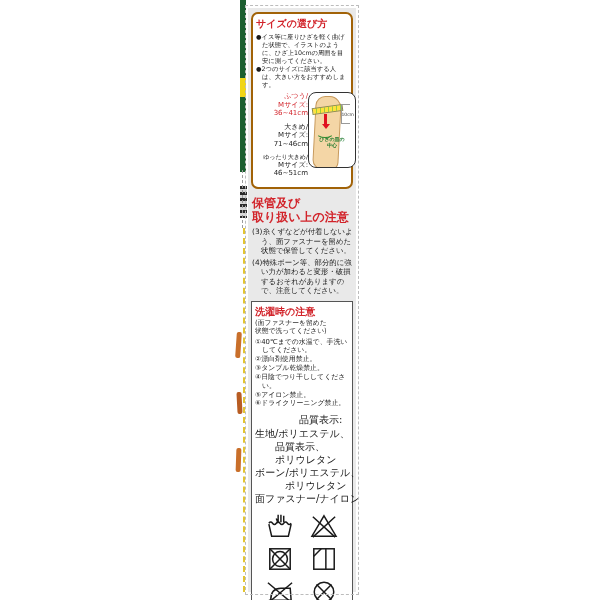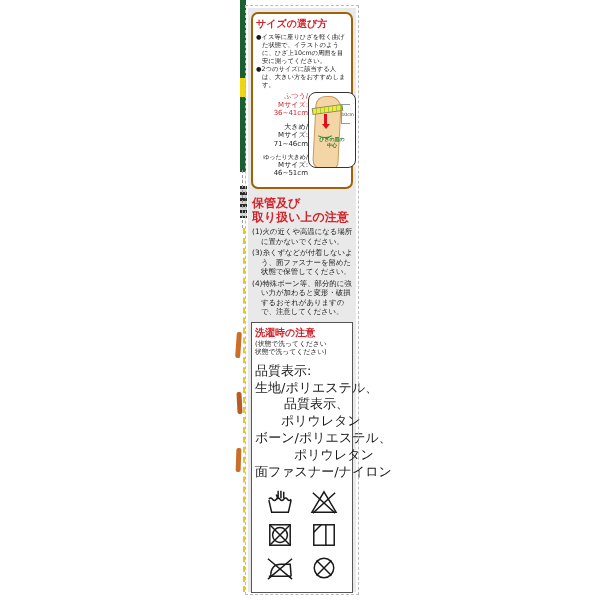--- a/index.html
+++ b/index.html
@@ -54,22 +54,22 @@
   
   .storage-title{color:#d2232a;font-weight:bold;font-size:12px;line-height:1.2;margin:7px 0 3px 1px;}
   .storage-item{font-size:7.4px;line-height:1.28;padding-left:9px;text-indent:-9px;margin:0 0 2px 1px;}
 
   
   .wash-box{background:#fff;border:1px solid #555;margin-top:5px;padding:3px 3px 5px;}
   .wash-title{color:#d2232a;font-weight:bold;font-size:10px;}
   .wash-note{font-size:6.8px;line-height:1.25;}
   .wash-items{margin-top:2px;}
   .wash-item{font-size:6.9px;line-height:1.28;padding-left:7px;text-indent:-7px;}
-  .quality-title{font-size:13px;margin-top:5px;}
-  .material-line{font-size:13px;line-height:1.3;white-space:pre;text-align:right;}
+  .quality-title{font-size:10px;margin-top:5px;margin-left:44px;}
+  .material-line{font-size:10px;line-height:1.3;white-space:pre;}
   .symbols{display:grid;grid-template-columns:repeat(2,30px);gap:7px 14px;justify-content:center;
            margin:8px 0 6px;}
   .sym svg{width:30px;height:26px;display:block;}
   .sym path,.sym line,.sym rect,.sym circle{fill:none;stroke:#1a1a1a;stroke-width:1.6;}
 </style>
 </head>
 <body>
 
 <div class="stage">
 
@@ -123,29 +123,36 @@
             </div>
           </div>
         </div>
       </div>
     </div>
 
     <div class="storage-title">
       <div>保管及び</div>
       <div>取り扱い上の注意</div>
     </div>
-    <div class="storage-item">(1)火の近くや高温になる場所に置かないでください。</div>
     <div class="storage-item">(3)糸くずなどが付着しないよう、面ファスナーを留めた状態で保管してください。</div>
     <div class="storage-item">(4)特殊ボーン等、部分的に強い力が加わると変形・破損するおそれがありますので、注意してください。</div>
 
     <div class="wash-box">
       <div class="wash-title">洗濯時の注意</div>
       <div class="wash-note">
-        <div>(状態で洗ってください</div>
+        <div>(面ファスナーを留めた</div>
         <div> 状態で洗ってください)</div>
+      </div>
+      <div class="wash-items">
+        <div class="wash-item">①40℃までの水温で、手洗いしてください。</div>
+        <div class="wash-item">②漂白剤使用禁止。</div>
+        <div class="wash-item">③タンブル乾燥禁止。</div>
+        <div class="wash-item">④日陰でつり干ししてください。</div>
+        <div class="wash-item">⑤アイロン禁止。</div>
+        <div class="wash-item">⑥ドライクリーニング禁止。</div>
       </div>
 
       <div class="quality-title">品質表示:</div>
       <div class="material-line">生地/ポリエステル、</div>
       <div class="material-line">　　品質表示、</div>
       <div class="material-line">　　ポリウレタン</div>
       <div class="material-line">ボーン/ポリエステル、</div>
       <div class="material-line">　　　ポリウレタン</div>
       <div class="material-line">面ファスナー/ナイロン</div>
 

